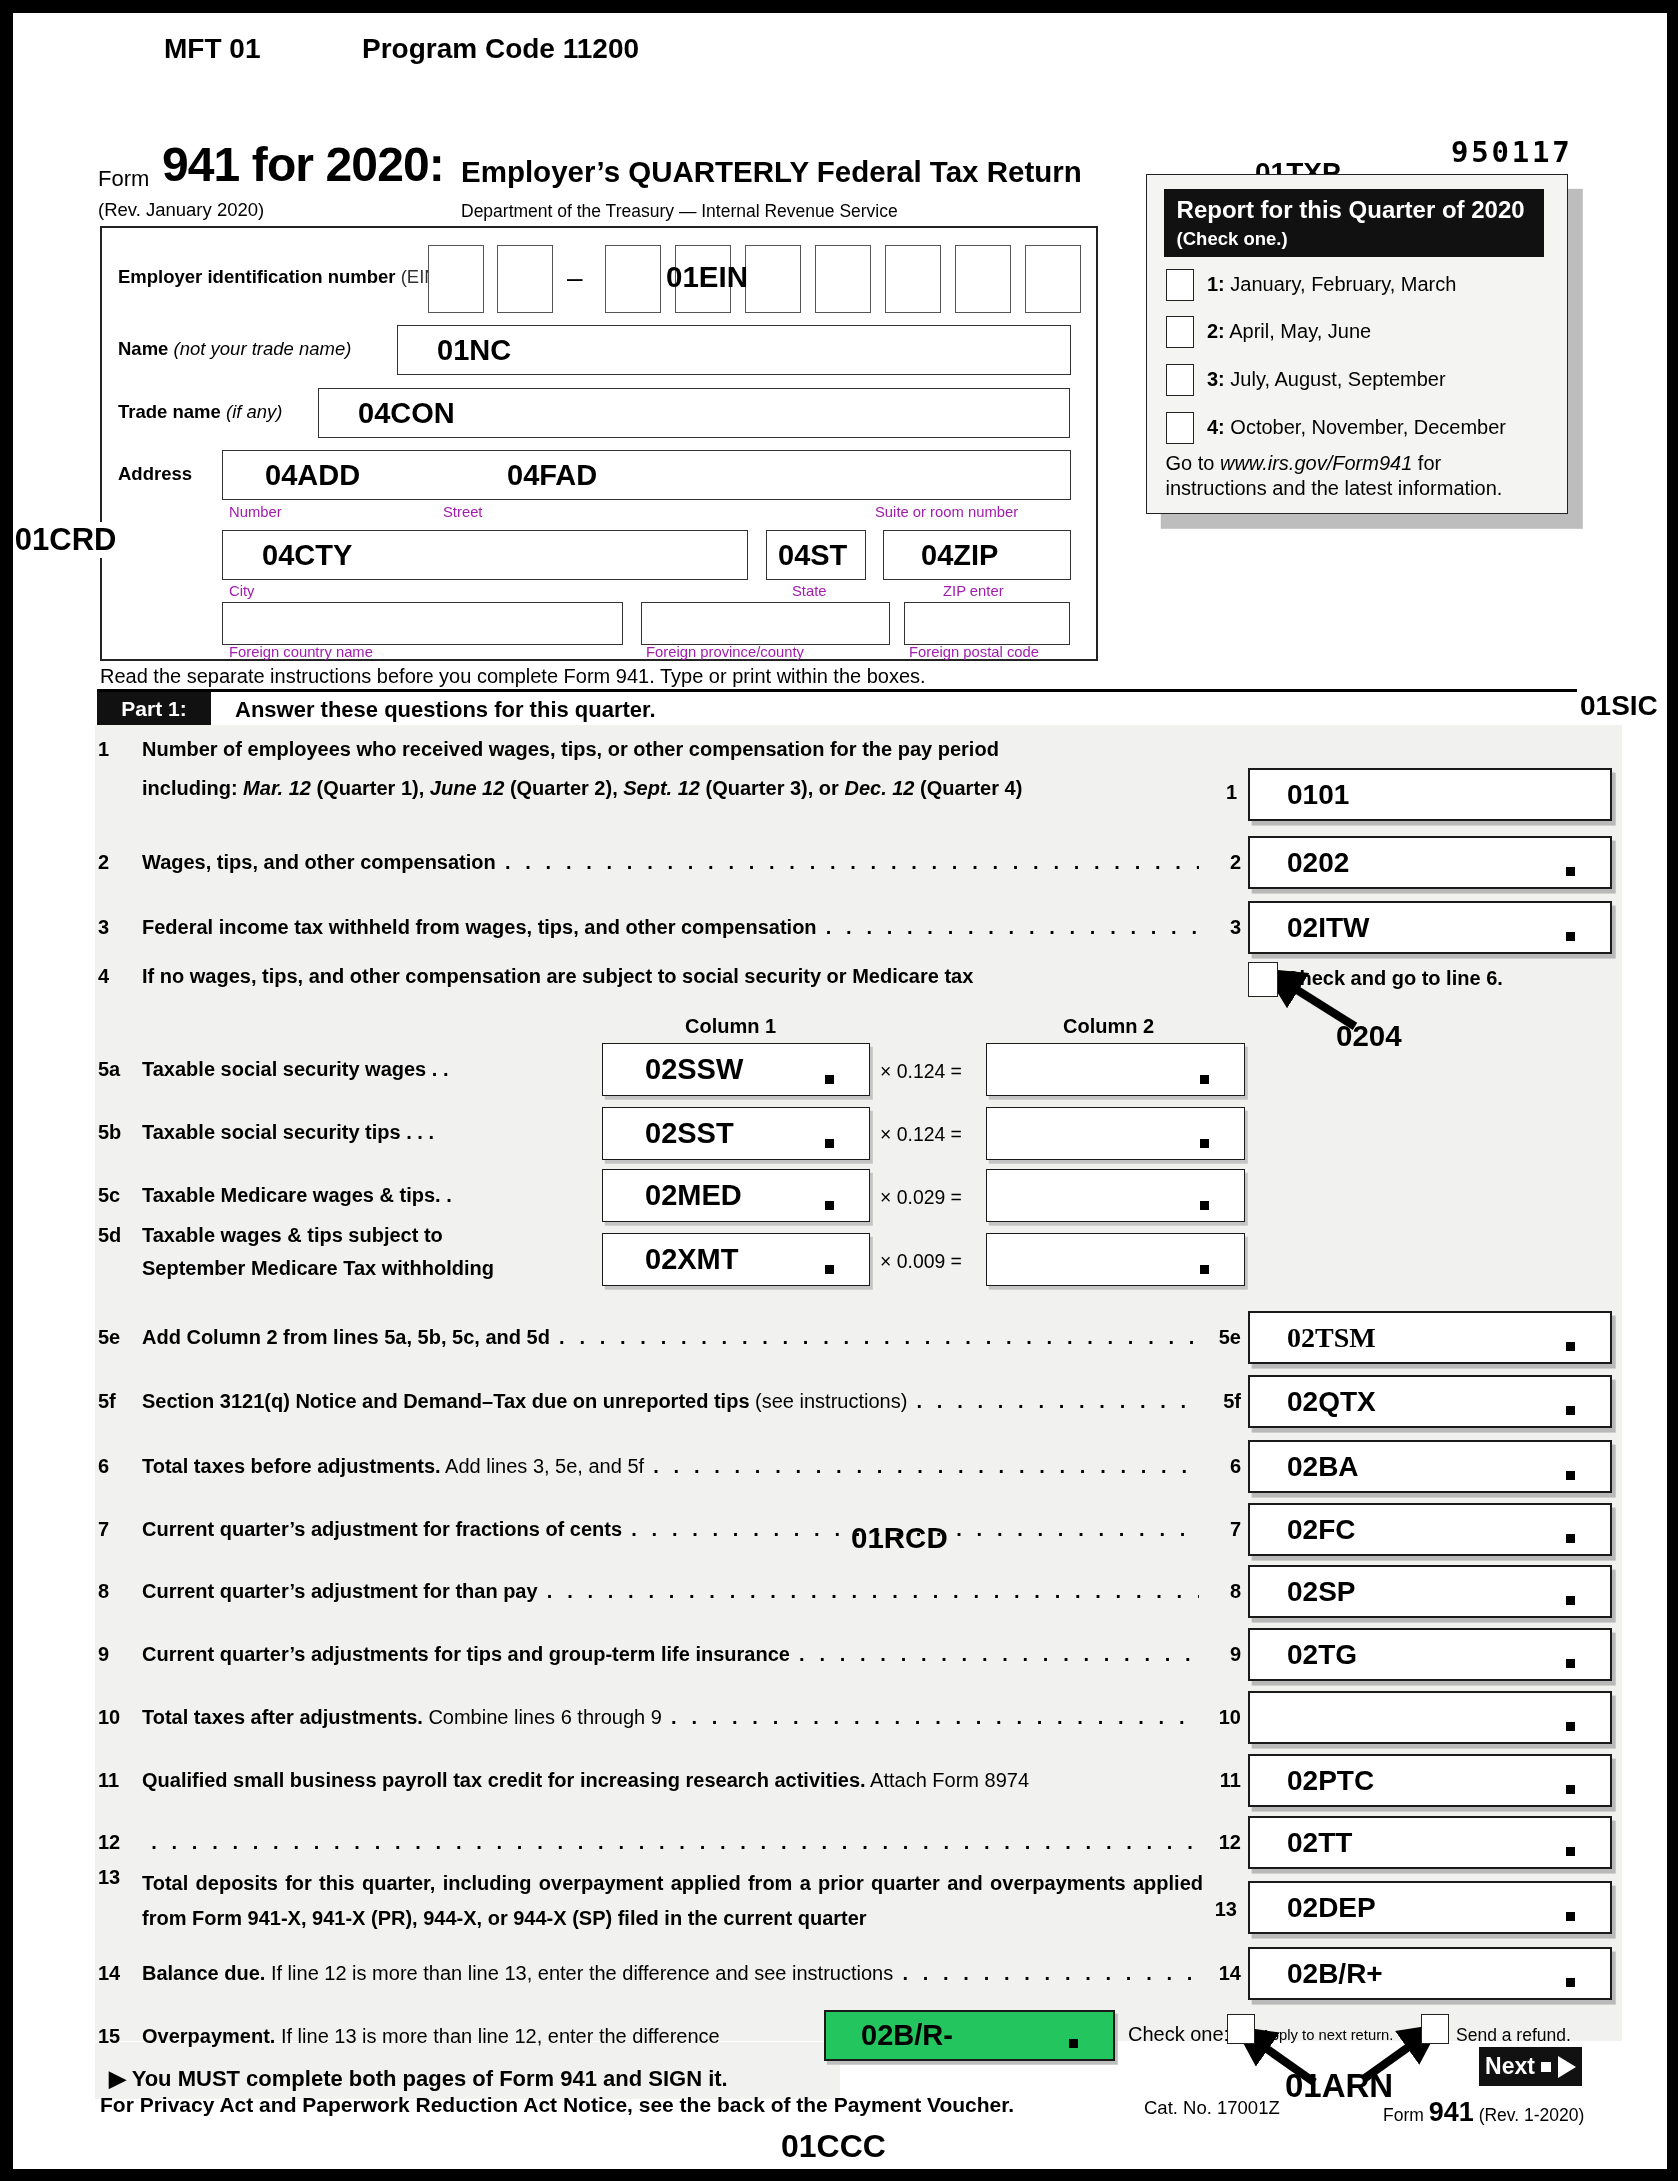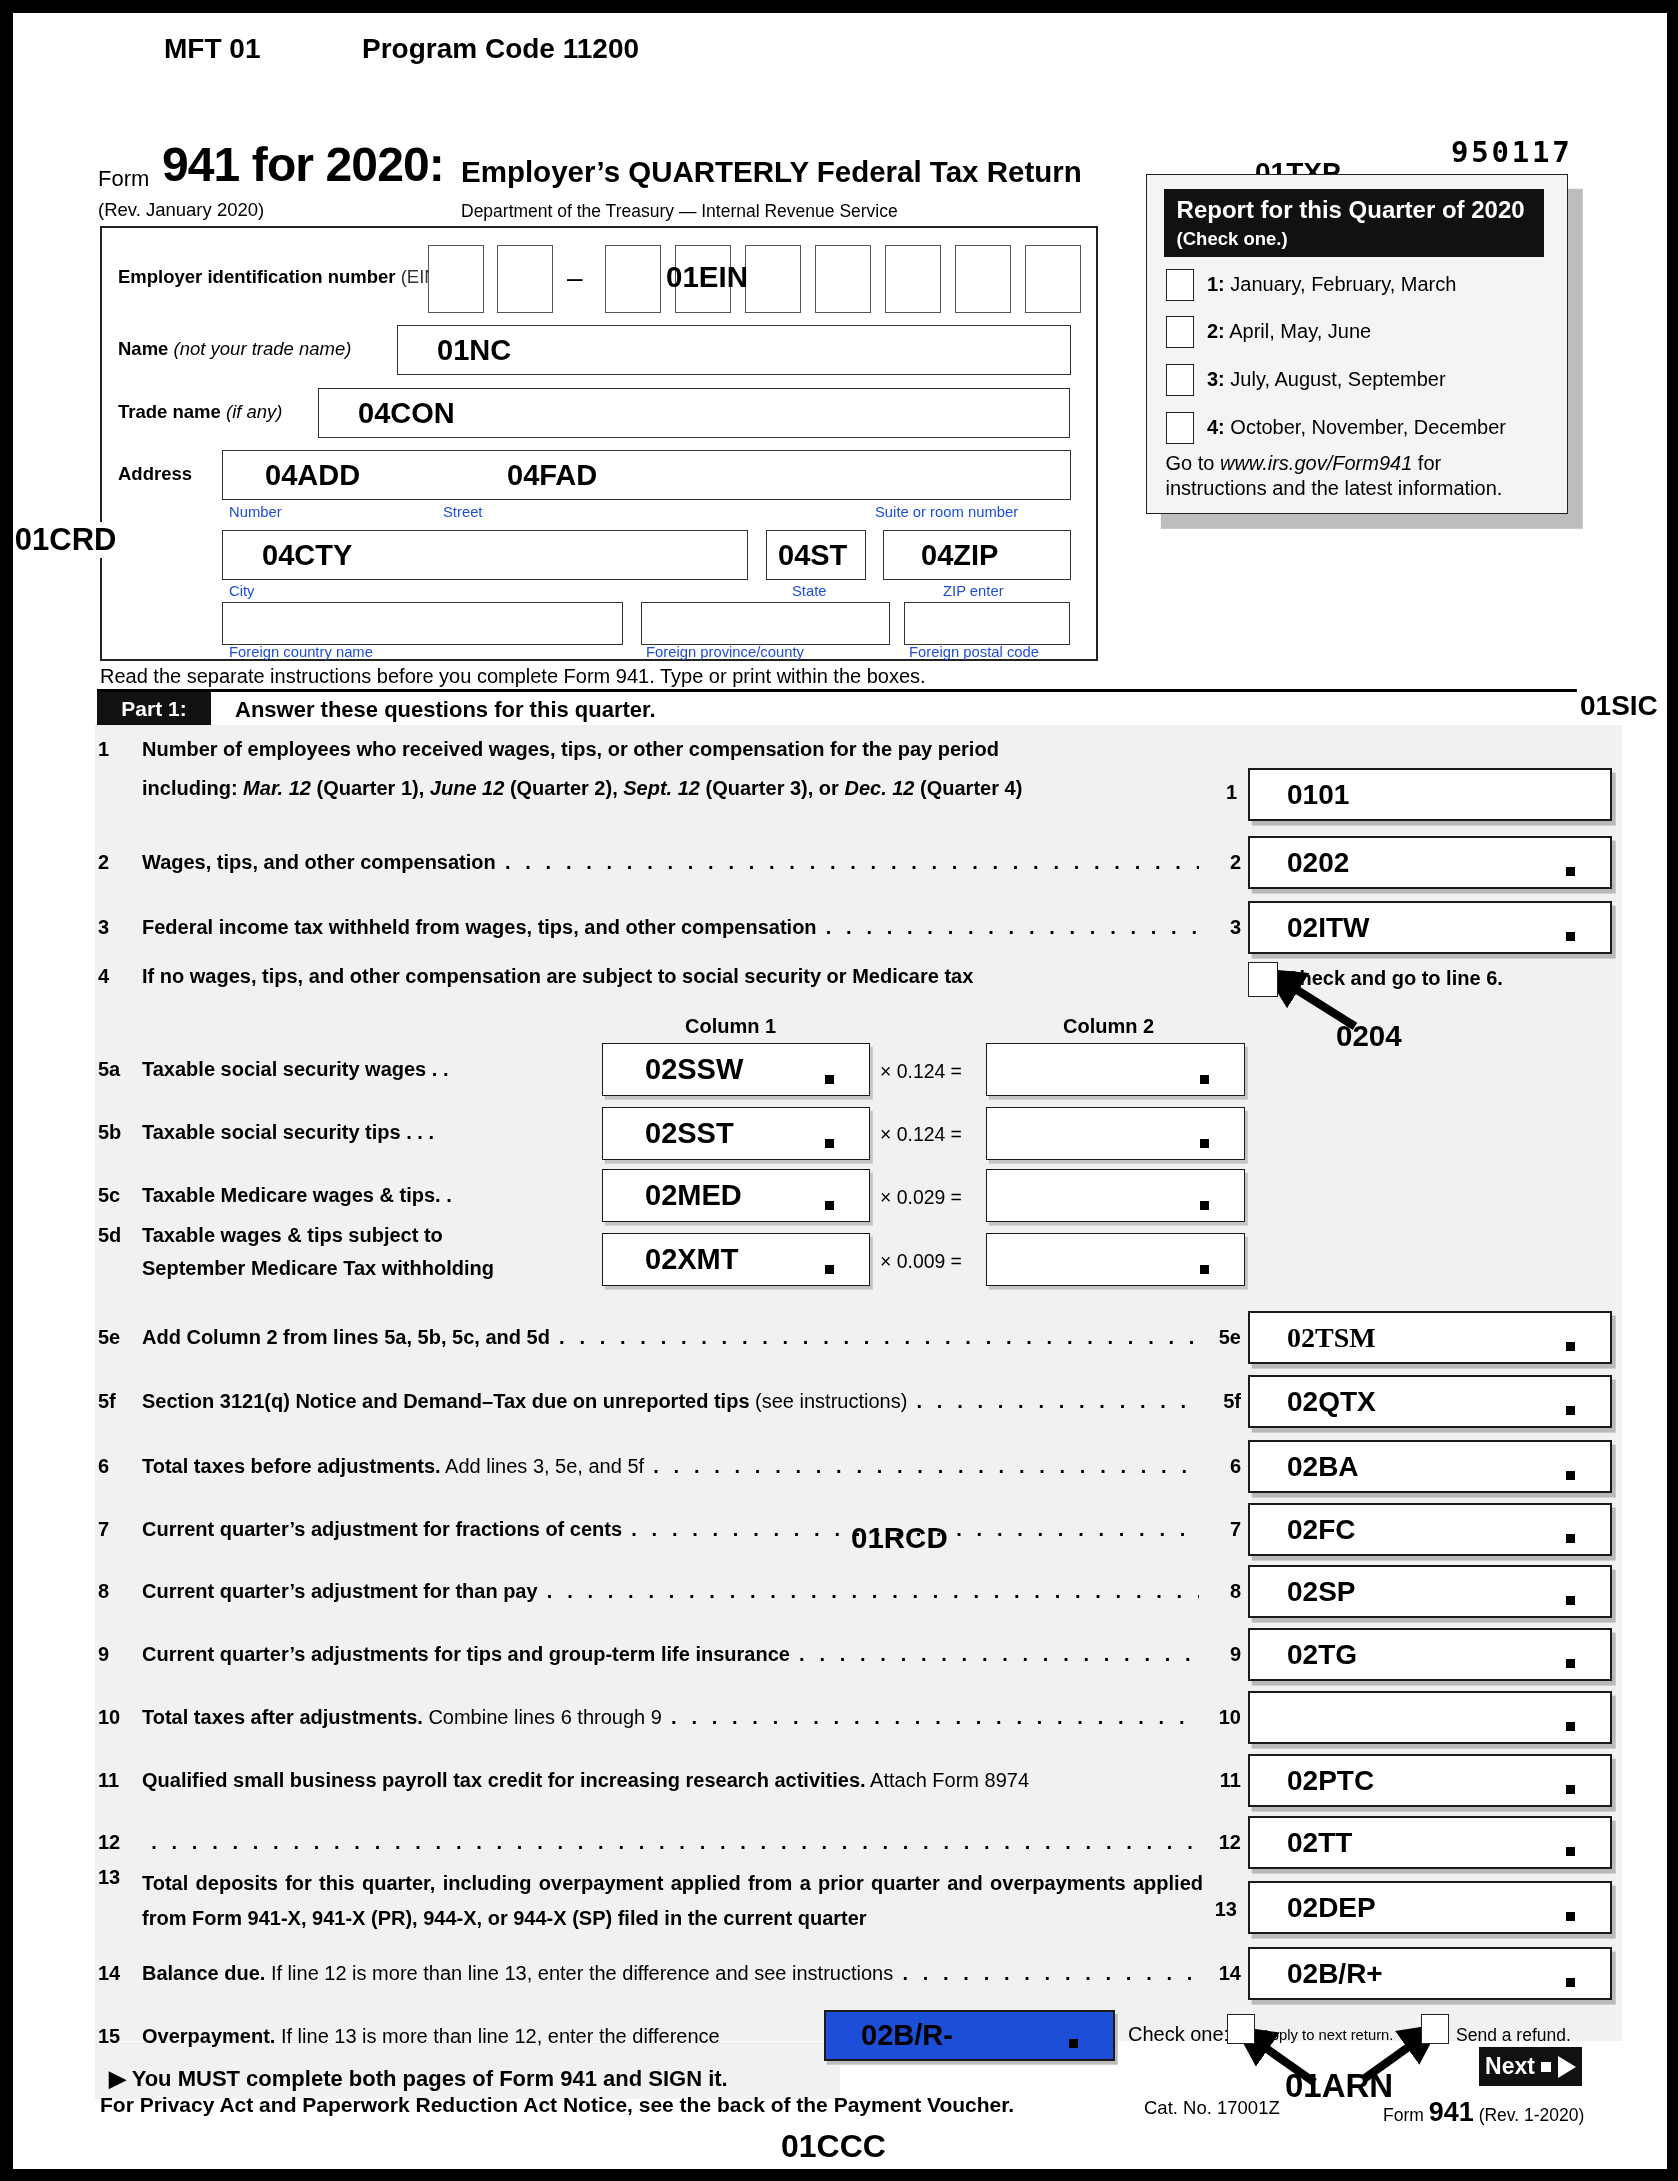--- a/index.html
+++ b/index.html
@@ -6,21 +6,21 @@
   .page{position:relative;width:1679px;height:2182px;background:#fff;
         font-family:"Liberation Sans",sans-serif;color:#000;overflow:hidden;}
   .abs{position:absolute;}
   .b{font-weight:bold;}
   
   .bar{position:absolute;background:#000;}
   
   .fbox{position:absolute;background:#fff;border:1.8px solid #333;}
   .fbox .code{position:absolute;left:39px;top:50%;transform:translateY(-50%);
               font-weight:bold;font-size:29px;}
-  .sublab{font-size:14.8px;color:#1d4ed8;}
+  .sublab{font-size:14.8px;color:#a21caf;}
   .lab{font-size:18.5px;font-weight:bold;}
   .lab .note{font-weight:normal;font-style:italic;}
   .einbox{position:absolute;width:54px;height:66px;border:1.8px solid #555;background:#fff;}
   
   .qbox{position:absolute;left:1146px;top:174px;width:420px;height:338px;
         background:#f4f4f3;border:1.8px solid #222;box-shadow:14.8px 14.8px 0 #bdbdbd;}
   .qhead{position:absolute;left:16.6px;top:14px;width:380px;height:68px;background:#111;color:#fff;padding-left:13px;box-sizing:border-box;}
   .cb{position:absolute;width:26px;height:30px;background:#fff;border:1.8px solid #222;}
   .qopt{position:absolute;left:60px;font-size:20px;white-space:nowrap;}
   
@@ -358,21 +358,21 @@
     <span class="dots">. . . . . . . . . . . . . . . . . . . . . . . . . . . . . . . . . . . . . . . . . . . . . . . . . . . . . . . . . . . .</span>
     <span class="bn">14</span>
   </div>
   <div class="abox" style="top:1947px;z-index:1;">
       <span class="code">02B/R+</span>
       <span class="ddot"></span>
     </div>
 
   <span class="abs b" style="left:98px;top:2025px;font-size:20px;z-index:2;">15</span>
   <span class="abs" style="left:142px;top:2025px;font-size:20px;z-index:2;white-space:nowrap;"><b>Overpayment.</b><span> If line 13 is more than line 12, enter the difference</span></span>
-  <div class="abs" style="left:824px;top:2010px;width:291px;height:51px;background:#1d4ed8;border:2.8px solid #1a1a1a;box-sizing:border-box;box-shadow:2.8px 3.7px 0 #bdbdbd;z-index:1;">
+  <div class="abs" style="left:824px;top:2010px;width:291px;height:51px;background:#22c55e;border:2.8px solid #1a1a1a;box-sizing:border-box;box-shadow:2.8px 3.7px 0 #bdbdbd;z-index:1;">
     <span class="codebig abs" style="left:35px;top:7.4px;">02B/R-</span>
     <span class="ddot"></span>
   </div>
   <span class="abs" style="left:1128px;top:2023px;font-size:20px;z-index:2;">Check one:</span>
   <div class="cb" style="left:1227px;top:2014px;width:26px;height:28px;z-index:2;"></div>
   <span class="abs" style="left:1261px;top:2027px;font-size:14.8px;z-index:2;white-space:nowrap;">Apply to next return.</span>
   <div class="cb" style="left:1421px;top:2014px;width:26px;height:28px;z-index:2;"></div>
   <span class="abs" style="left:1456px;top:2025px;font-size:17.5px;z-index:2;white-space:nowrap;">Send a refund.</span>
   <span class="abs b" style="left:1285px;top:2067px;font-size:33px;z-index:3;">01ARN</span>
 

